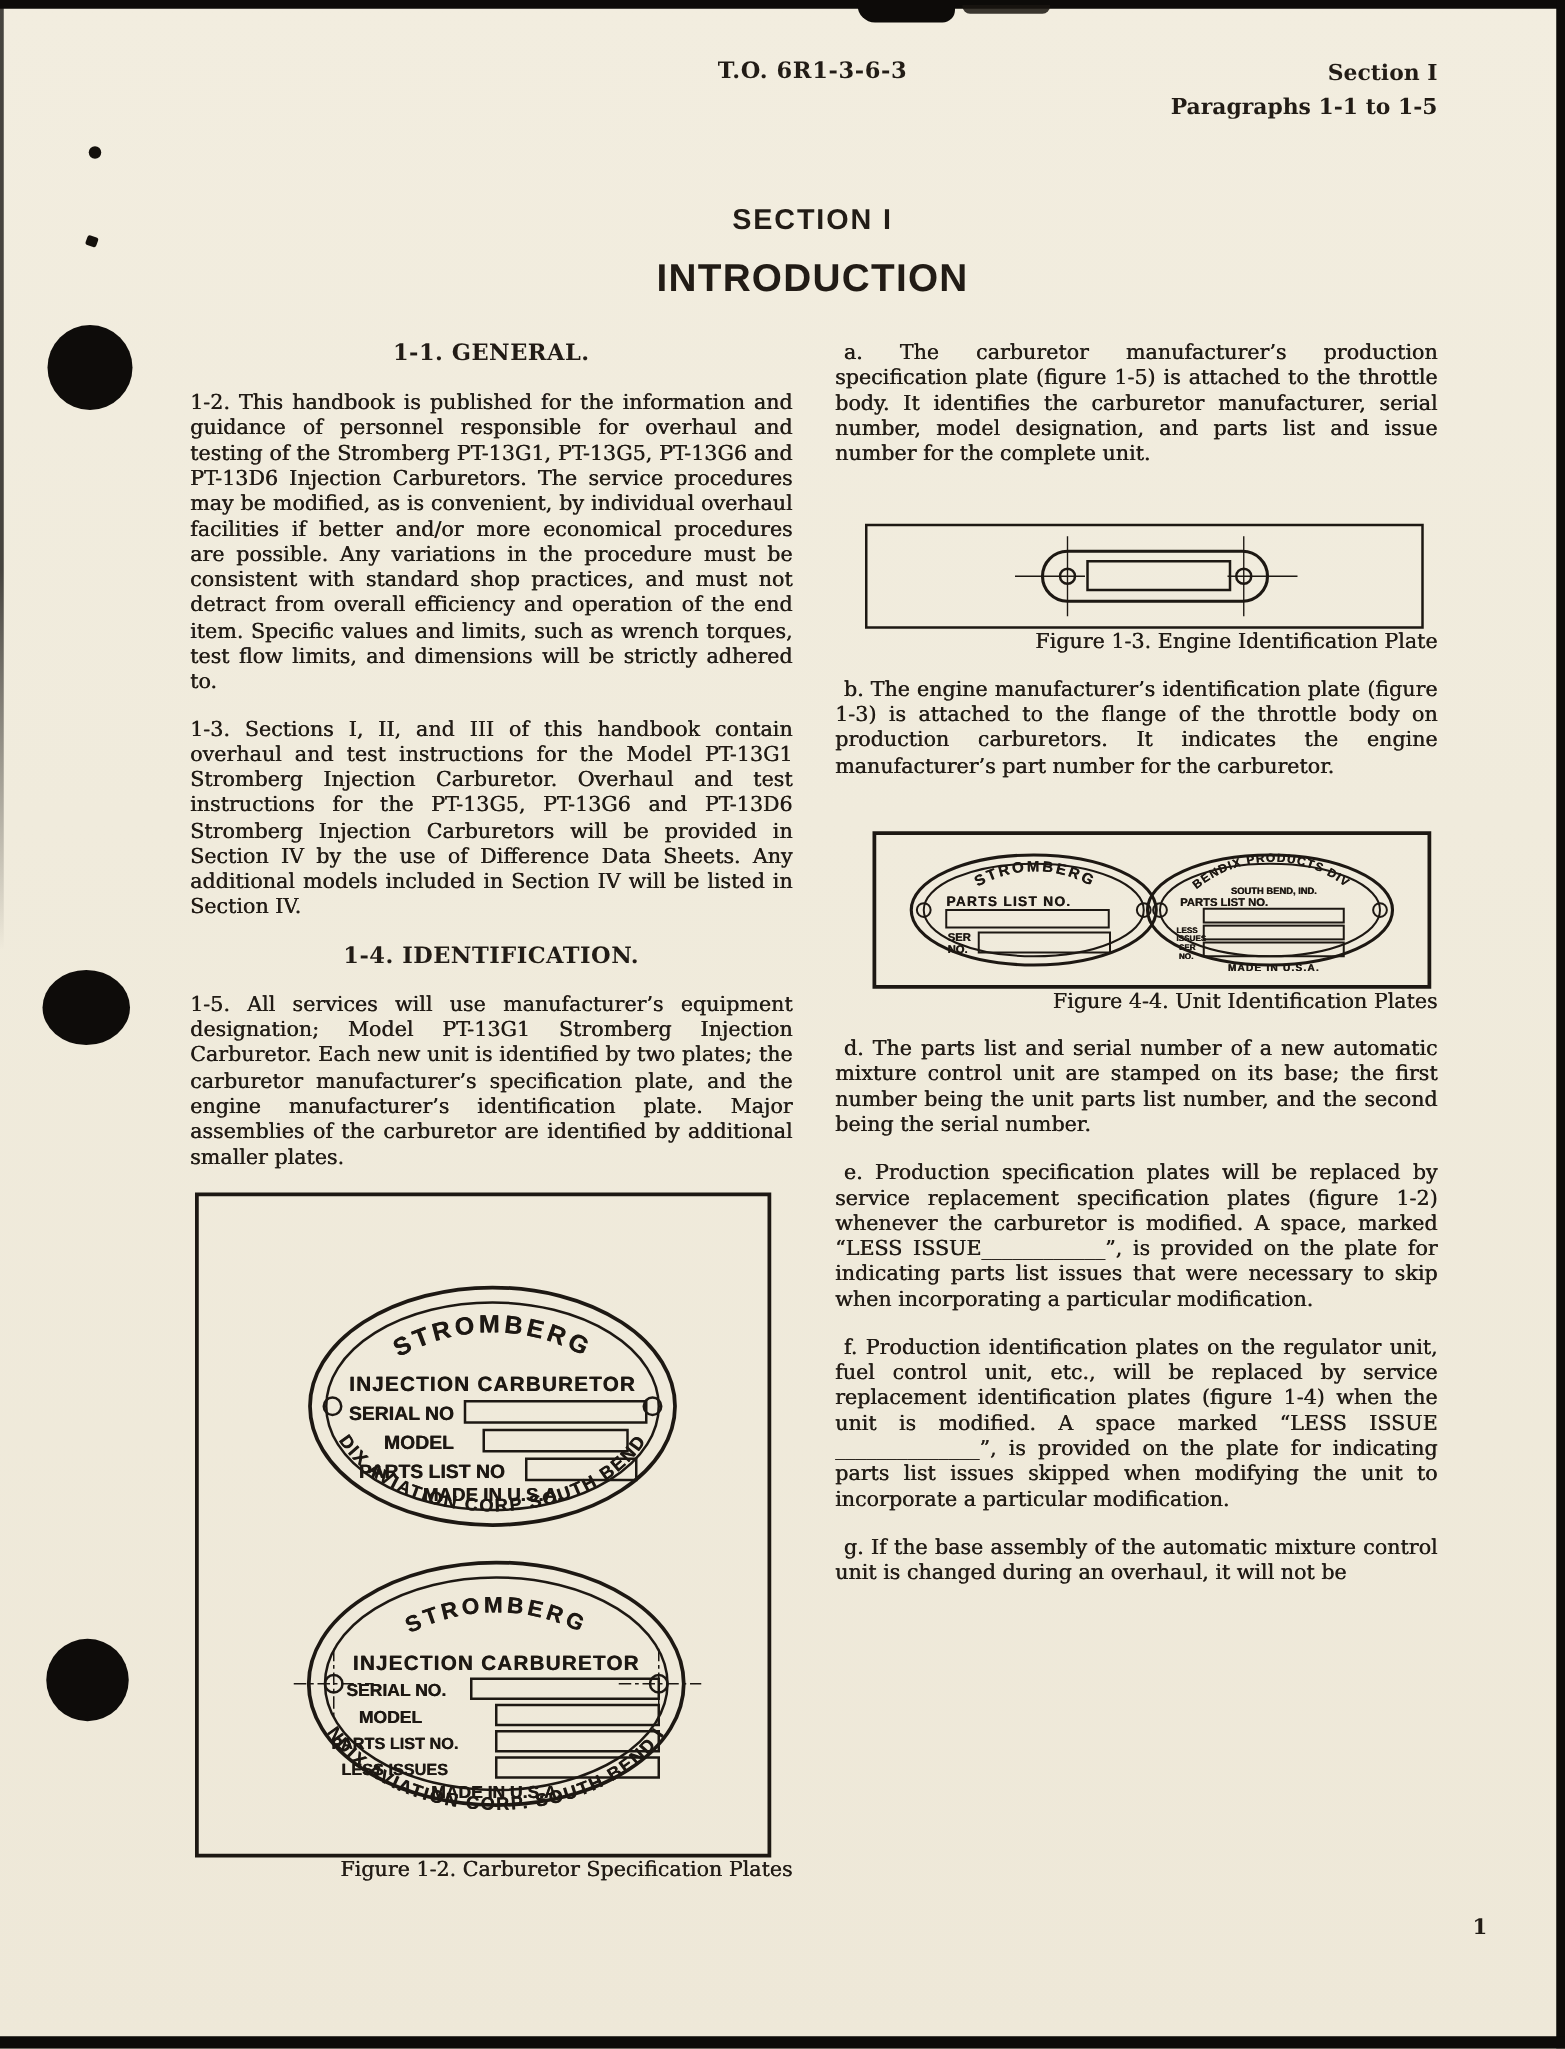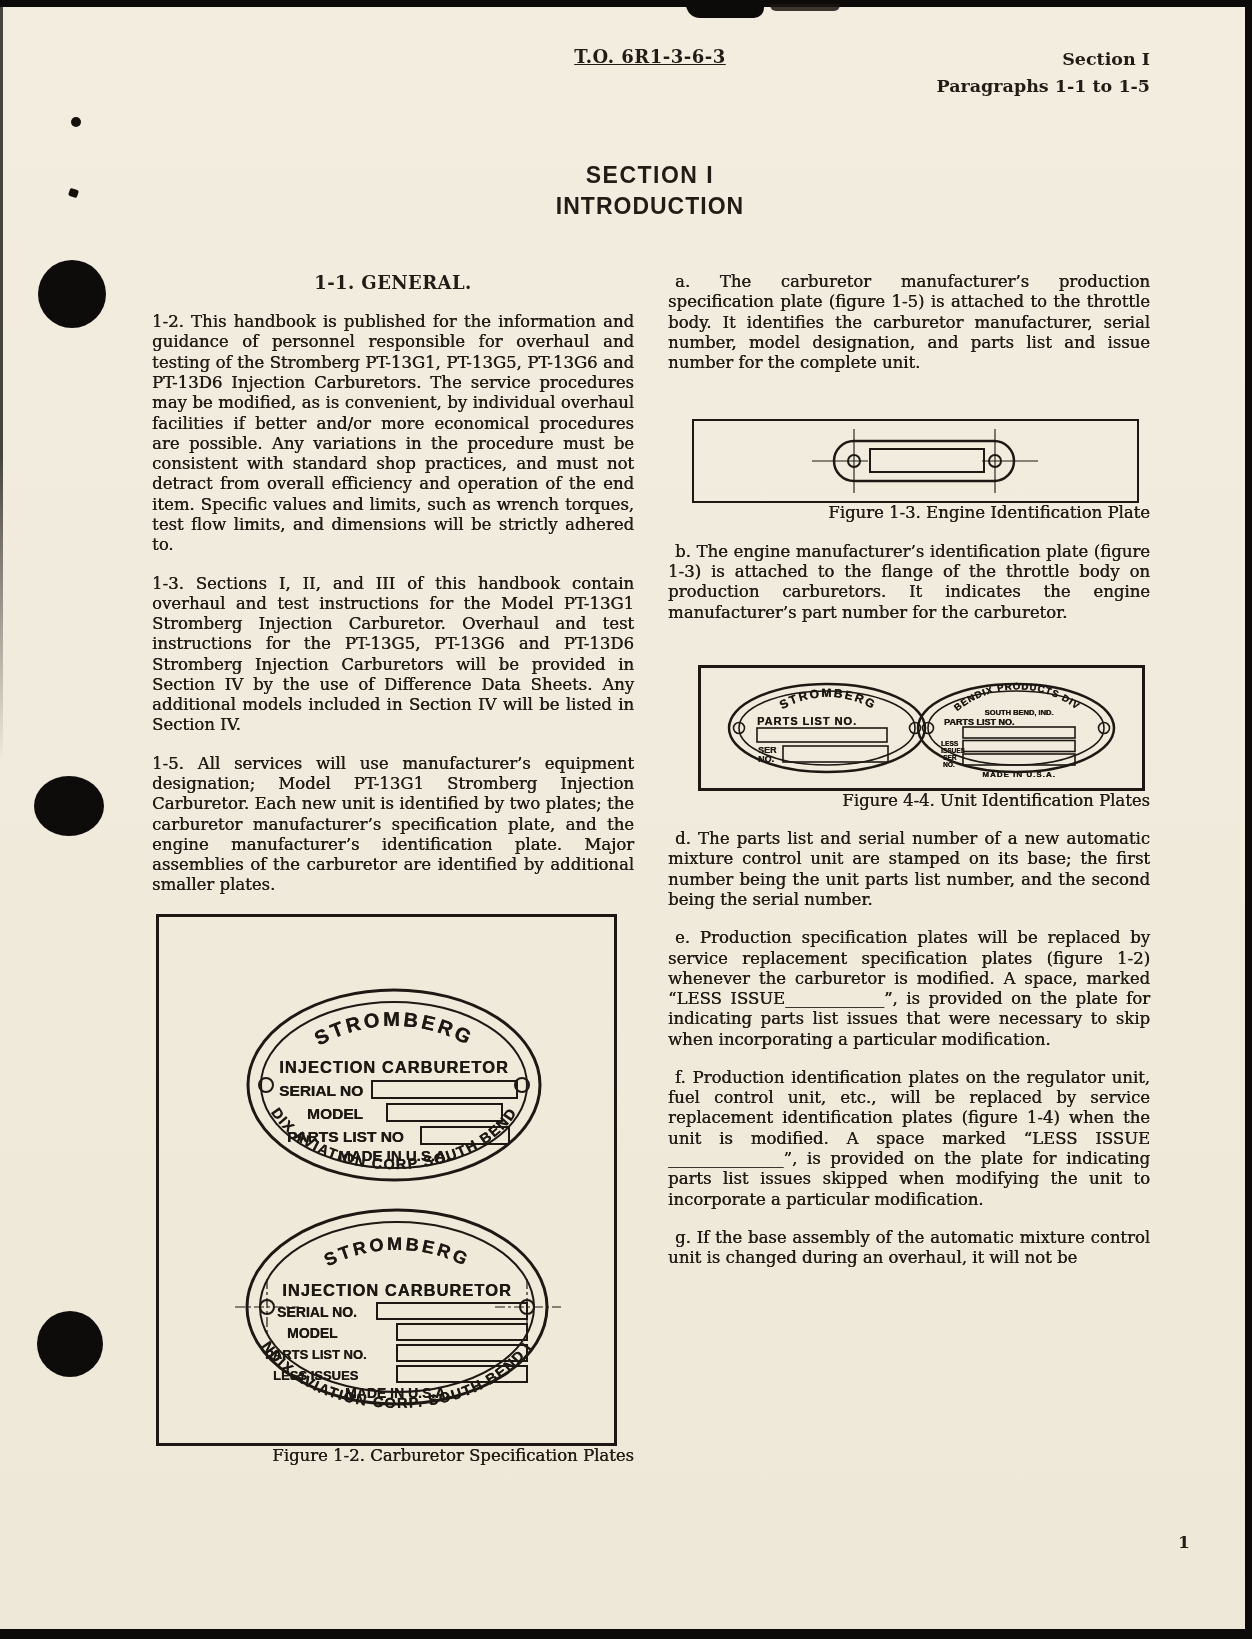--- a/index.html
+++ b/index.html
@@ -17,27 +17,27 @@
   .edge.left{left:0;top:0;width:3px;height:760px;opacity:.75;
     background:linear-gradient(180deg,#0d0b09 60%,rgba(13,11,9,0));}
   .top-blob{position:absolute;left:686px;top:0;width:78px;height:18px;background:#0d0b09;
     border-radius:0 0 10px 14px;}
   .top-blob2{position:absolute;left:770px;top:4px;width:70px;height:7px;background:#1a1511;
     border-radius:0 0 6px 6px;opacity:.85;}
   .binder-hole{position:absolute;background:#0e0c0a;border-radius:50%;}
   .speck{position:absolute;background:#14100c;border-radius:50%;}
   
   .header-center{position:absolute;left:152px;top:46px;width:996px;text-align:center;
-    font-weight:700;font-size:18px;letter-spacing:.5px;text-decoration:underline;}
+    font-weight:700;font-size:18px;letter-spacing:.5px;}
   .header-right{position:absolute;left:668px;top:46px;width:482px;text-align:right;
     font-weight:700;font-size:17.5px;line-height:27px;}
   .section-heads{position:absolute;left:152px;top:162px;width:996px;text-align:center;
     font-family:"Liberation Sans","DejaVu Sans",sans-serif;font-weight:700;}
   .section-heads .t1{font-size:23px;letter-spacing:1.5px;}
-  .section-heads .t2{font-size:23px;letter-spacing:1px;margin-top:4px;}
+  .section-heads .t2{font-size:31px;letter-spacing:1px;margin-top:16px;}
   
   .col{position:absolute;top:272px;width:482px;font-size:16.5px;line-height:1.23;
     text-align:justify;text-shadow:.35px 0 0 currentColor;}
   .col-left{left:152px;}
   .col-right{left:668px;}
   .col p{margin:0 0 18px;}
   .col p.ind{text-indent:7px;}
   .para-head{font-size:18px;font-weight:700;letter-spacing:.4px;margin:0 0 20px;
     text-align:center;text-shadow:none;}
   .caption{text-align:right;text-shadow:.3px 0 0 currentColor;}
@@ -79,20 +79,21 @@
 
   <div class="section-heads">
     <div class="t1">SECTION I</div>
     <div class="t2">INTRODUCTION</div>
   </div>
 
   <div class="col col-left">
     <p class="para-head">1-1. GENERAL.</p>
     <p>1-2. This handbook is published for the information and guidance of personnel responsible for overhaul and testing of the Stromberg PT-13G1, PT-13G5, PT-13G6 and PT-13D6 Injection Carburetors. The service procedures may be modified, as is convenient, by individual overhaul facilities if better and/or more economical procedures are possible. Any variations in the procedure must be consistent with standard shop practices, and must not detract from overall efficiency and operation of the end item. Specific values and limits, such as wrench torques, test flow limits, and dimensions will be strictly adhered to.</p>
     <p>1-3. Sections I, II, and III of this handbook contain overhaul and test instructions for the Model PT-13G1 Stromberg Injection Carburetor. Overhaul and test instructions for the PT-13G5, PT-13G6 and PT-13D6 Stromberg Injection Carburetors will be provided in Section IV by the use of Difference Data Sheets. Any additional models included in Section IV will be listed in Section IV.</p>
+    <p class="para-head">1-4. IDENTIFICATION.</p>
     <p>1-5. All services will use manufacturer’s equipment designation; Model PT-13G1 Stromberg Injection Carburetor. Each new unit is identified by two plates; the carburetor manufacturer’s specification plate, and the engine manufacturer’s identification plate. Major assemblies of the carburetor are identified by additional smaller plates.</p>
 
     <div class="figbox fig12">
       <svg width="455" height="526" viewBox="0 0 455 526">
         <defs>
           <path id="a12t" d="M 152 134 A 150 150 0 0 1 318 134"></path>
           <path id="a12b" d="M 110 192 A 134 94 0 0 0 360 192"></path>
           <path id="a22t" d="M 158 356 A 150 150 0 0 1 318 356"></path>
           <path id="a22b" d="M 102 428 A 148 104 0 0 0 374 428"></path>
         </defs>

